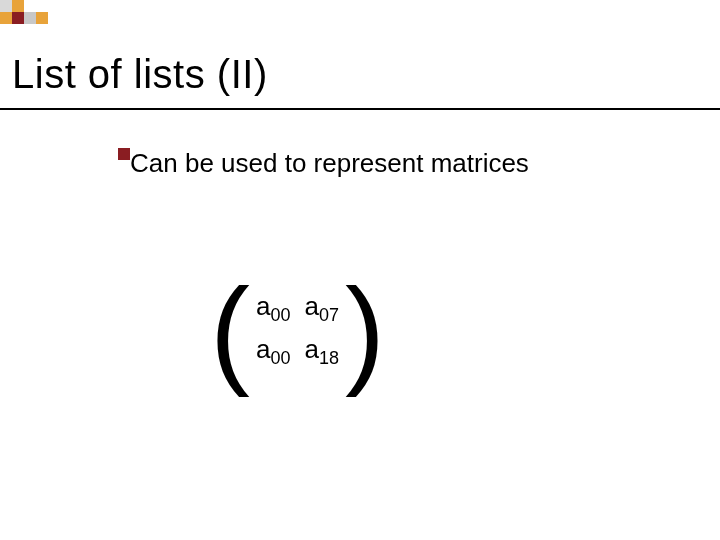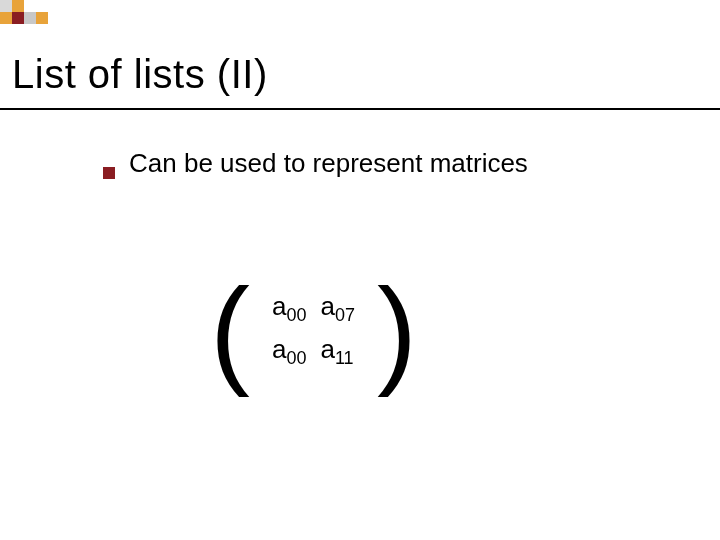--- a/index.html
+++ b/index.html
@@ -1,25 +1,25 @@
 <!DOCTYPE html>
 <html><head>
 <meta charset="utf-8">
 <style>
   html,body{margin:0;padding:0;width:720px;height:540px;background:#fff;font-family:Arial,Helvetica,sans-serif;color:#000;overflow:hidden}
   .slide{position:relative;width:720px;height:540px}
   .logo{position:absolute;top:0;left:0;display:grid;grid-template-columns:repeat(4,12px);grid-template-rows:repeat(2,12px);gap:0}
   .logo .sq{width:12px;height:12px}
   .title{position:absolute;top:52px;left:12px;font-size:40px;font-weight:400;letter-spacing:0.5px}
   .rule{position:absolute;top:108px;left:0;width:720px;height:0;border-top:2px solid #000}
-  .bullet{position:absolute;top:148px;left:103px;font-size:26px;display:flex;align-items:flex-end;gap:14px}
+  .bullet{position:absolute;top:148px;left:118px;font-size:26px;display:flex;align-items:flex-start;}
   .b-icon{width:12px;height:12px;background:#8a1d22;flex:0 0 auto}
   .matrix{position:absolute;top:270px;left:210px;display:flex;align-items:center}
   .paren{font-size:120px;font-weight:400;line-height:1;font-family:Arial,Helvetica,sans-serif}
-  .grid{display:grid;grid-template-columns:auto auto;grid-template-rows:auto auto;column-gap:14px;row-gap:8px;margin:0 22px}
+  .grid{display:grid;grid-template-columns:auto auto;grid-template-rows:auto auto;column-gap:14px;row-gap:8px;margin:0 6px}
   .cell{font-size:26px;white-space:nowrap}
   .cell sub{font-size:18px;vertical-align:sub}
 </style>
 </head>
 <body>
 
 <div class="slide">
 
   <div class="logo">
     <div class="sq" style="background:#d9d9d9"></div>
@@ -39,18 +39,18 @@
     <span class="b-icon"></span>
     <span>Can be used to represent matrices</span>
   </div>
 
   <div class="matrix">
     <span class="paren">(</span>
     <div class="grid">
       <span class="cell"><span>a</span><sub>00</sub></span>
       <span class="cell"><span>a</span><sub>07</sub></span>
       <span class="cell"><span>a</span><sub>00</sub></span>
-      <span class="cell"><span>a</span><sub>11</sub></span>
+      <span class="cell"><span>a</span><sub>18</sub></span>
     </div>
     <span class="paren">)</span>
   </div>
 
 </div>
 
 </body></html>

